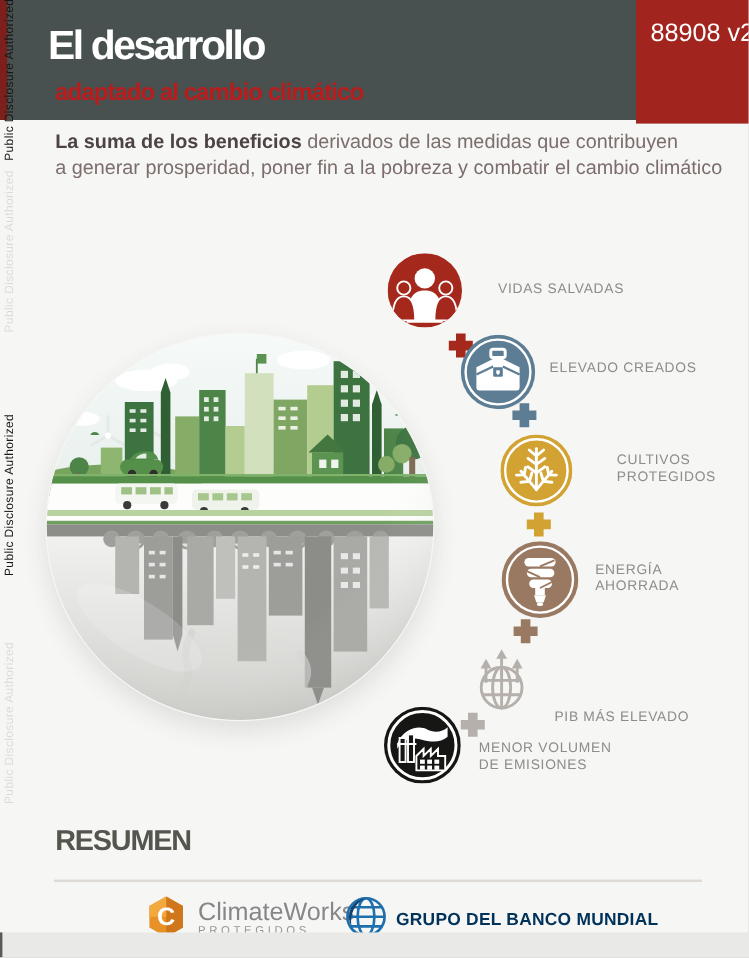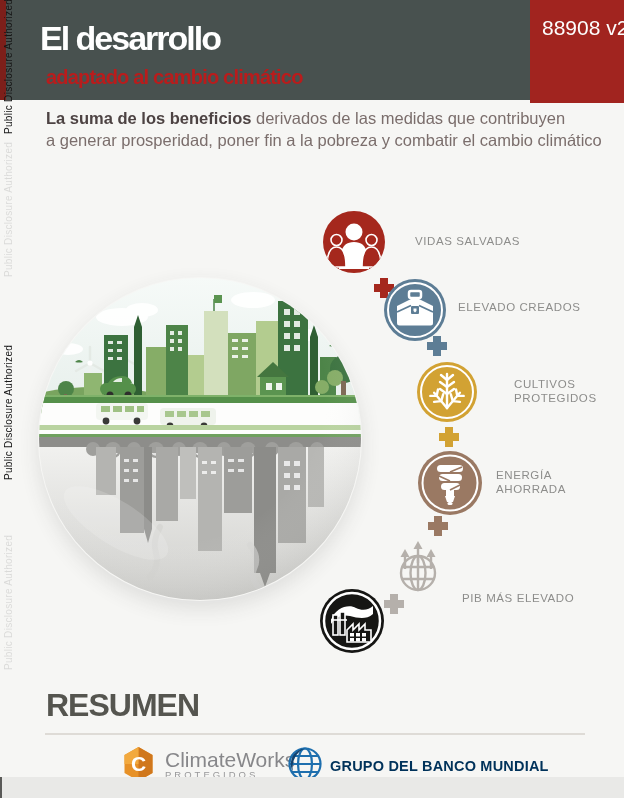--- a/index.html
+++ b/index.html
@@ -30,21 +30,21 @@
   .plus{position:absolute;width:24px;height:24px;}
   .blabel{position:absolute;font-size:11.5px;color:#8d8d8b;letter-spacing:0.6px;line-height:14px;
           white-space:pre-line;}
   .i1{left:323px;top:211px;} .pl1{left:372px;top:276px;} .l1{left:415px;top:234px;}
   .i2{left:384px;top:279px;} .pl2{left:425px;top:334px;} .l2{left:458px;top:300px;}
   .i3{left:417px;top:362px;} .pl3{left:437px;top:425px;} .l3{left:494px;top:377px;margin-left:20px;}
   .i4{left:418px;top:451px;} .pl4{left:426px;top:514px;} .l4{left:496px;top:468px;}
   .i5{left:388px;top:537px;} .pl5{left:382px;top:592px;} .l5{left:462px;top:560px;margin-top:31px;}
   .i6{left:320px;top:589px;} .l6{left:399px;top:617px;}
   
-  .resumen{position:absolute;left:46px;top:687px;font-size:32px;font-weight:bold;color:#55554f;
+  .resumen{position:absolute;left:46px;top:687px;font-size:24px;font-weight:bold;color:#55554f;
            letter-spacing:-1px;}
   .divider{position:absolute;left:45px;top:733px;width:540px;height:2px;background:#dedbd6;}
   .cw{position:absolute;left:120px;top:744px;display:flex;align-items:center;}
   .cw-text{margin-left:8px;}
   .cw-name{font-size:21px;color:#87878a;line-height:18px;}
   .cw-sub{font-size:9.5px;color:#98989a;letter-spacing:3px;line-height:12px;}
   .wb{position:absolute;left:287px;top:746px;display:flex;align-items:center;}
   .wb-name{margin-left:7px;font-size:14.5px;font-weight:bold;color:#00325a;letter-spacing:0.2px;}
   .footband{position:absolute;left:0;top:777px;width:624px;height:21px;background:#e9e9e7;}
   .footedge{position:absolute;left:0;top:777px;width:2px;height:21px;background:#5a5a58;}
@@ -412,20 +412,22 @@
       <g fill="#fff">
         <rect x="30" y="44" width="4" height="3.5"></rect>
           <rect x="36" y="44" width="4" height="3.5"></rect>
           <rect x="42" y="44" width="4" height="3.5"></rect>
         <rect x="30" y="49" width="4" height="3.5"></rect>
           <rect x="36" y="49" width="4" height="3.5"></rect>
           <rect x="42" y="49" width="4" height="3.5"></rect>
       </g>
     </svg>
   </div>
+  <div class="blabel l6">MENOR VOLUMEN
+DE EMISIONES</div>
 
   <div class="resumen">RESUMEN</div>
   <div class="divider"></div>
 
   <div class="cw">
     <span>
       <svg width="37" height="40" viewBox="0 0 37 40">
         <polygon points="18.5,3 32.5,11 32.5,29 18.5,37 4.5,29 4.5,11" fill="#e79127"></polygon>
         <polygon points="18.5,3 32.5,11 32.5,29 18.5,37" fill="#d0771c"></polygon>
         <polygon points="18.5,3 4.5,11 4.5,20 18.5,20" fill="#f2a93e"></polygon>

